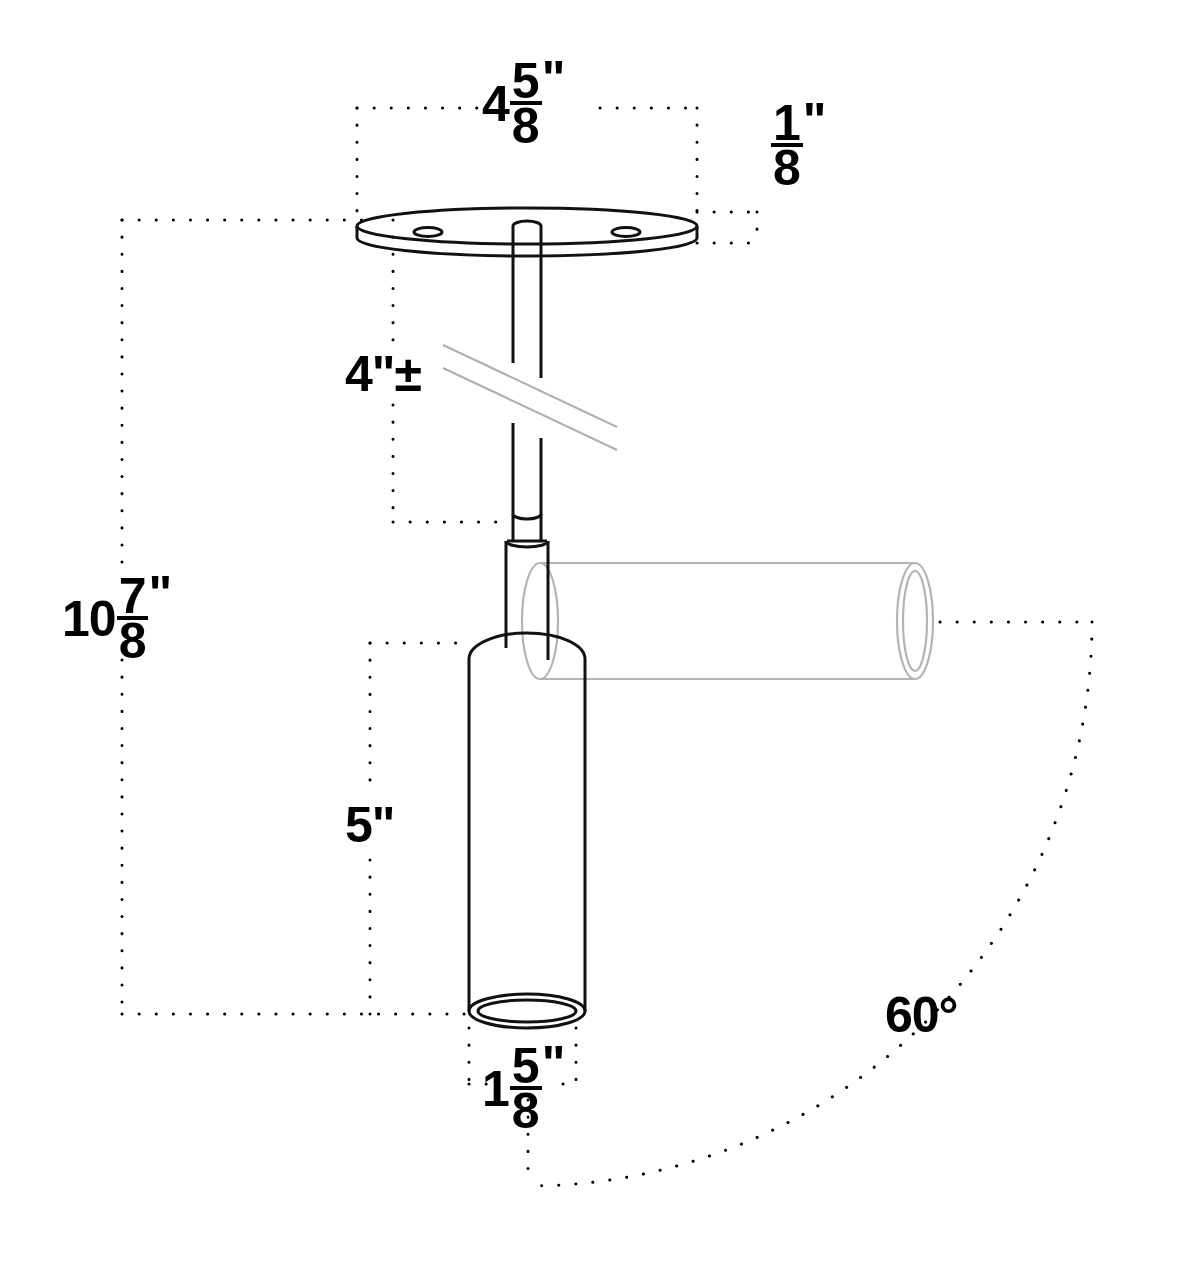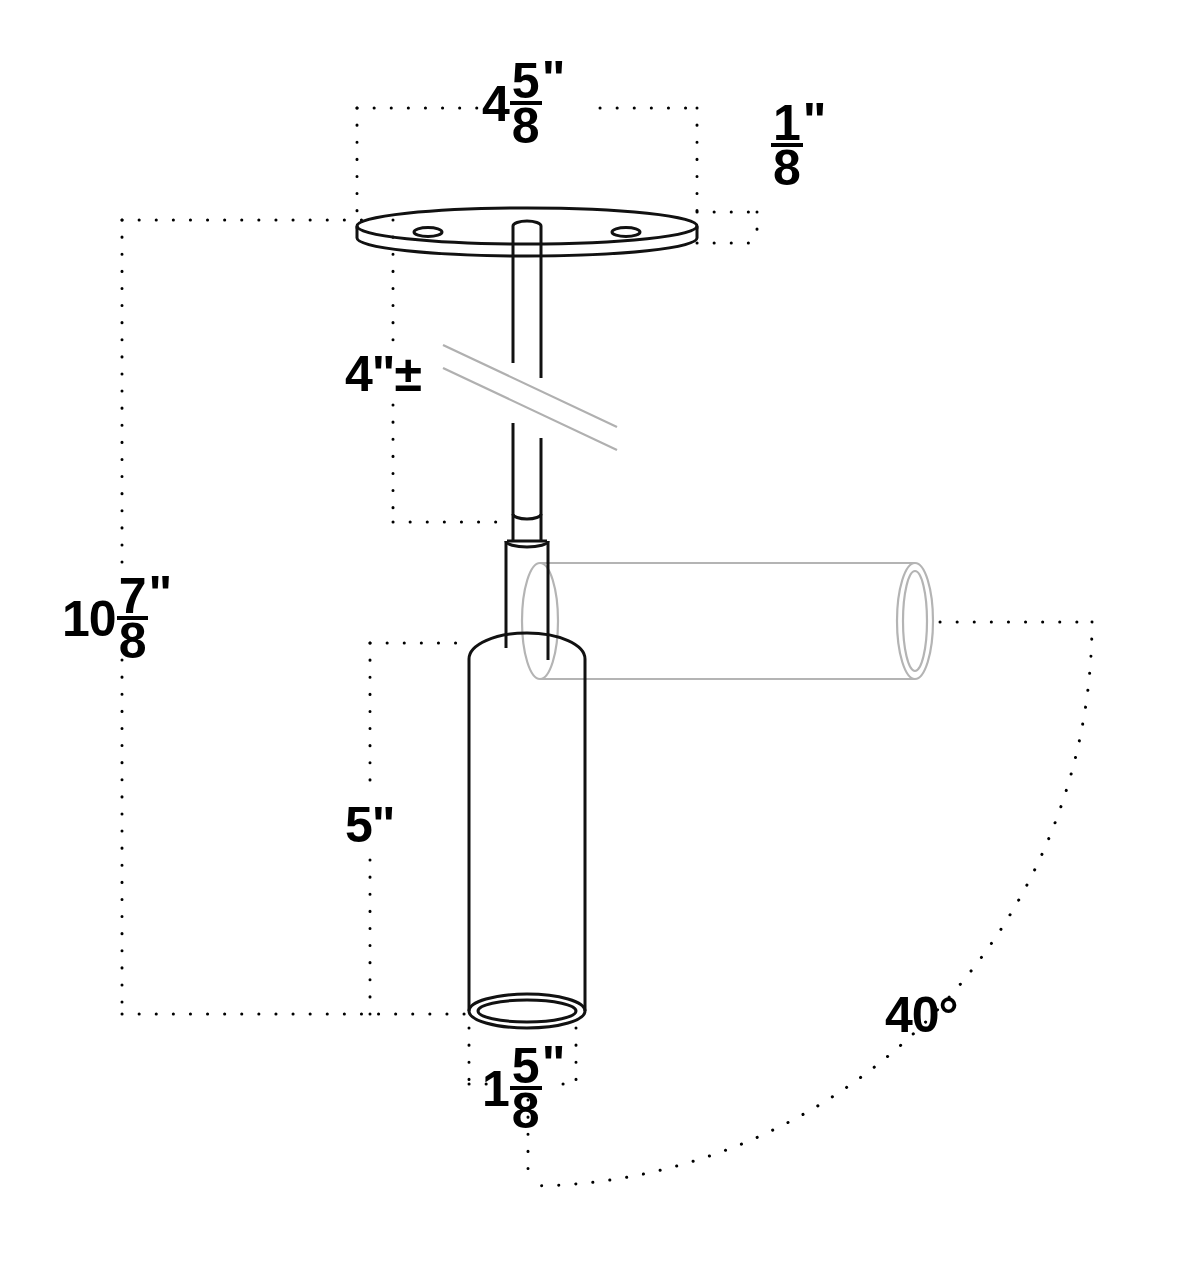--- a/index.html
+++ b/index.html
@@ -243,16 +243,16 @@
       <span class="frac">
         <span class="num">5</span>
         <span class="bar"></span>
         <span class="den">8</span>
       </span>
       <span class="inchmark">"</span>
     </div>
   </div>
 
   <div class="dim" id="dim-swivel-angle">
-    <span class="plain">40°</span>
+    <span class="plain">60°</span>
   </div>
 
 </div>
 
 </body></html>

